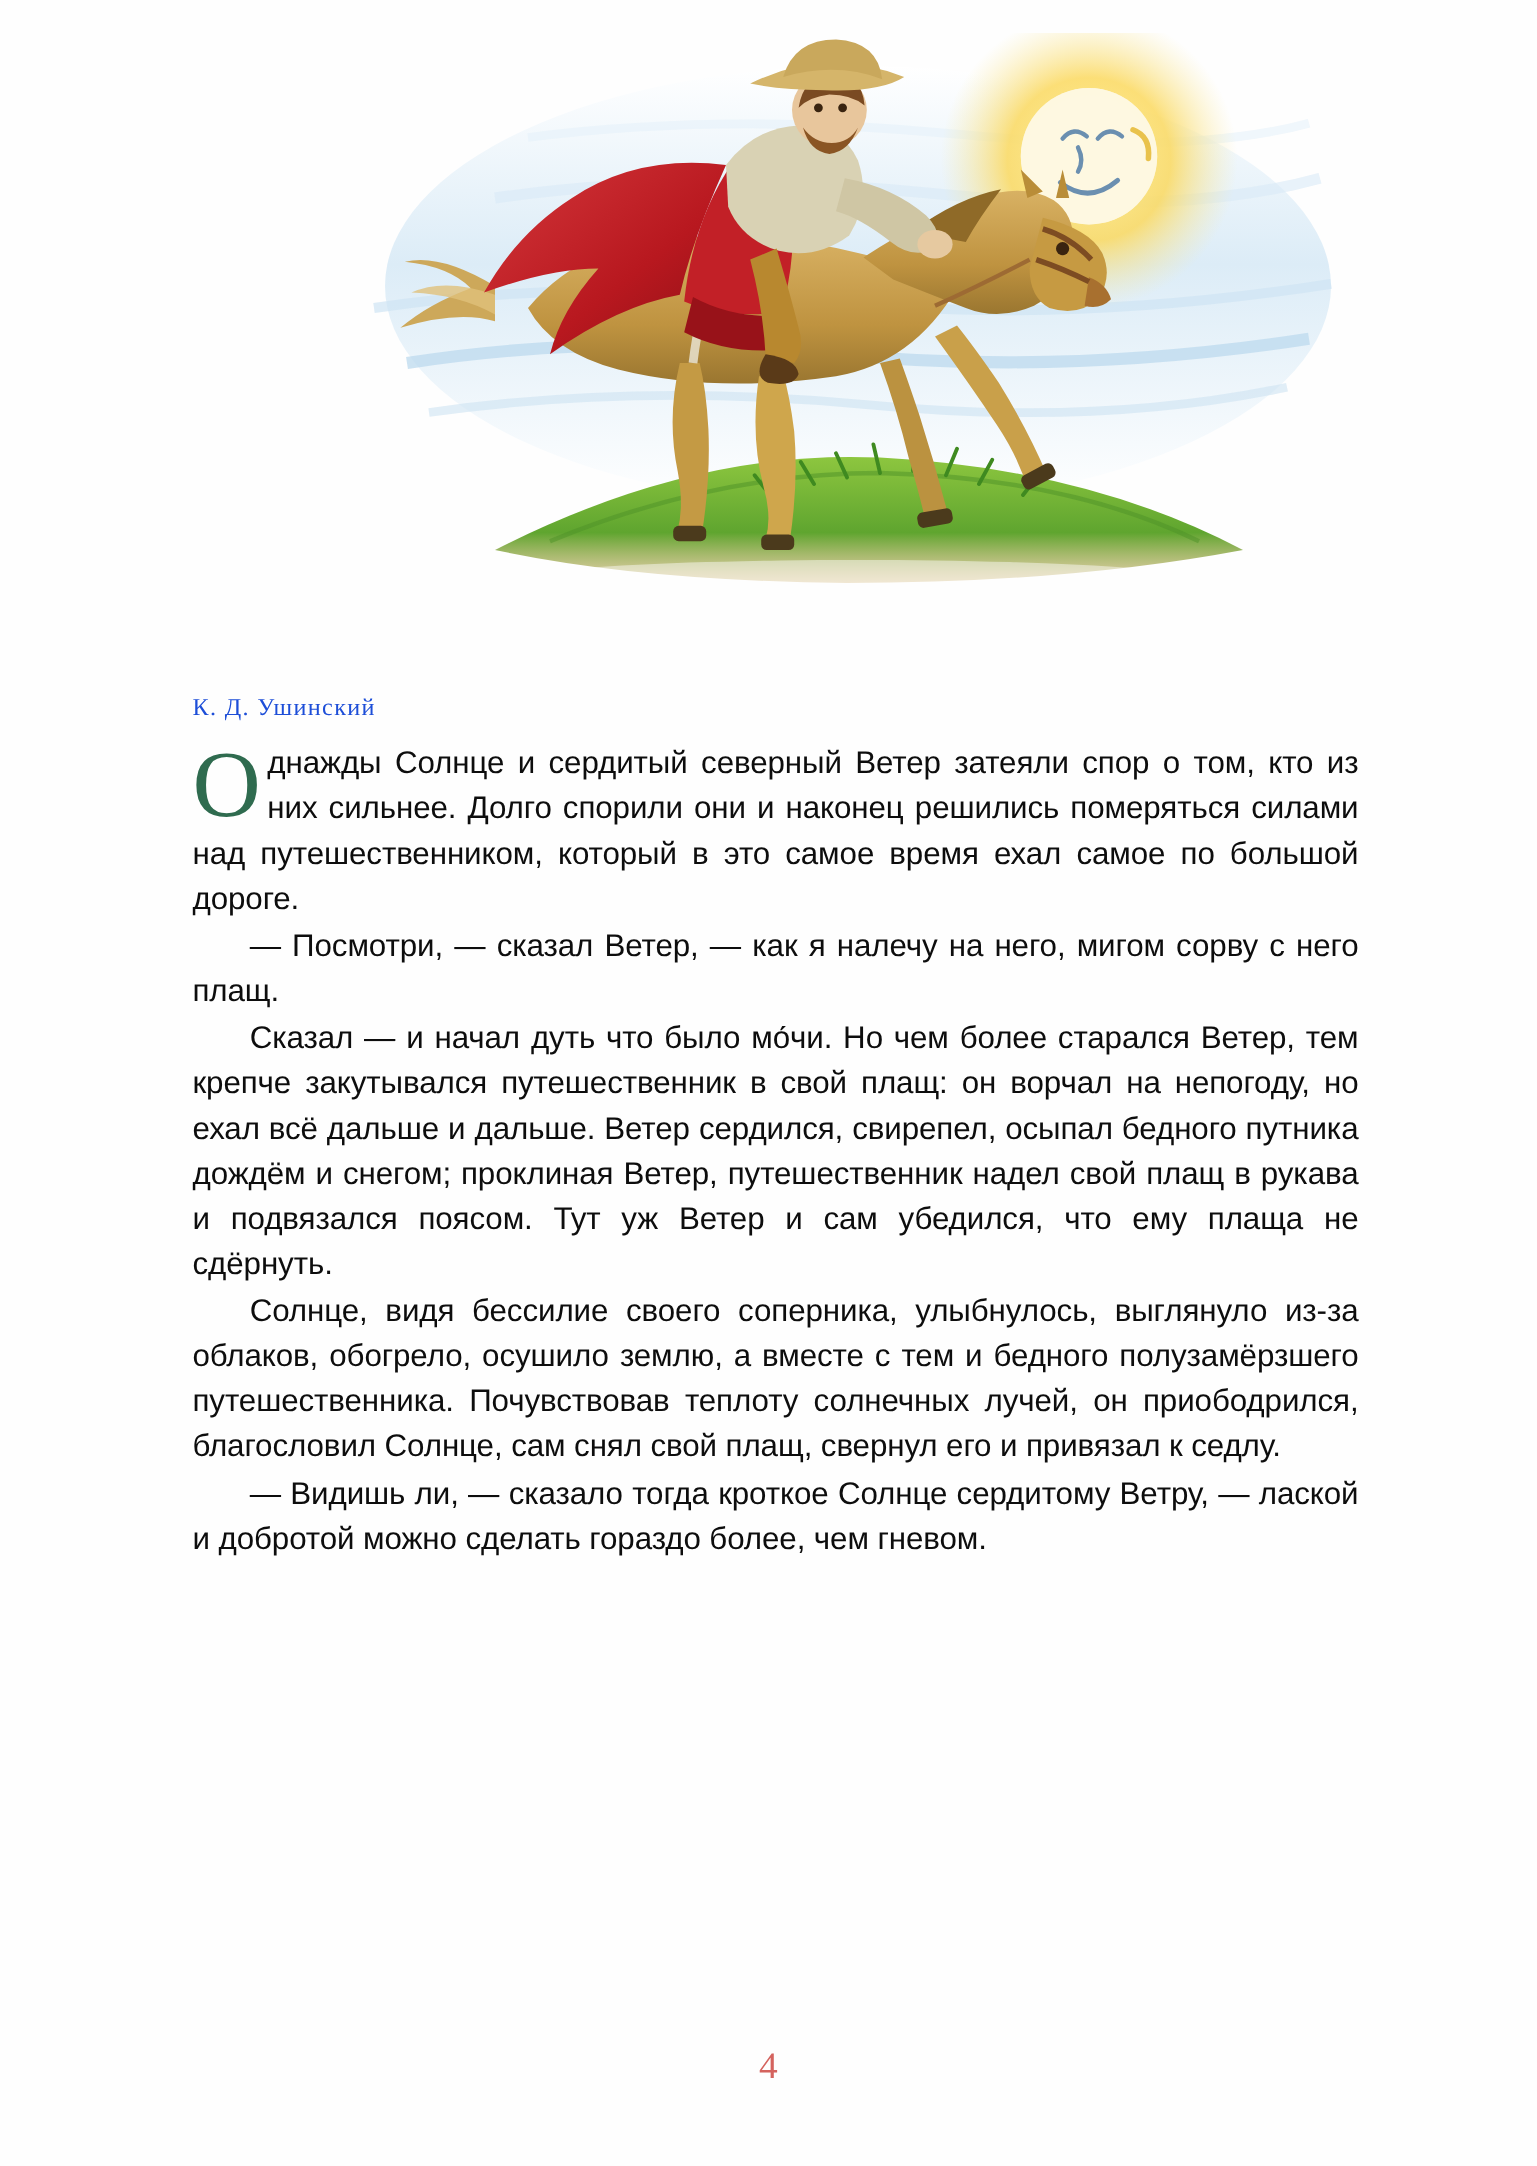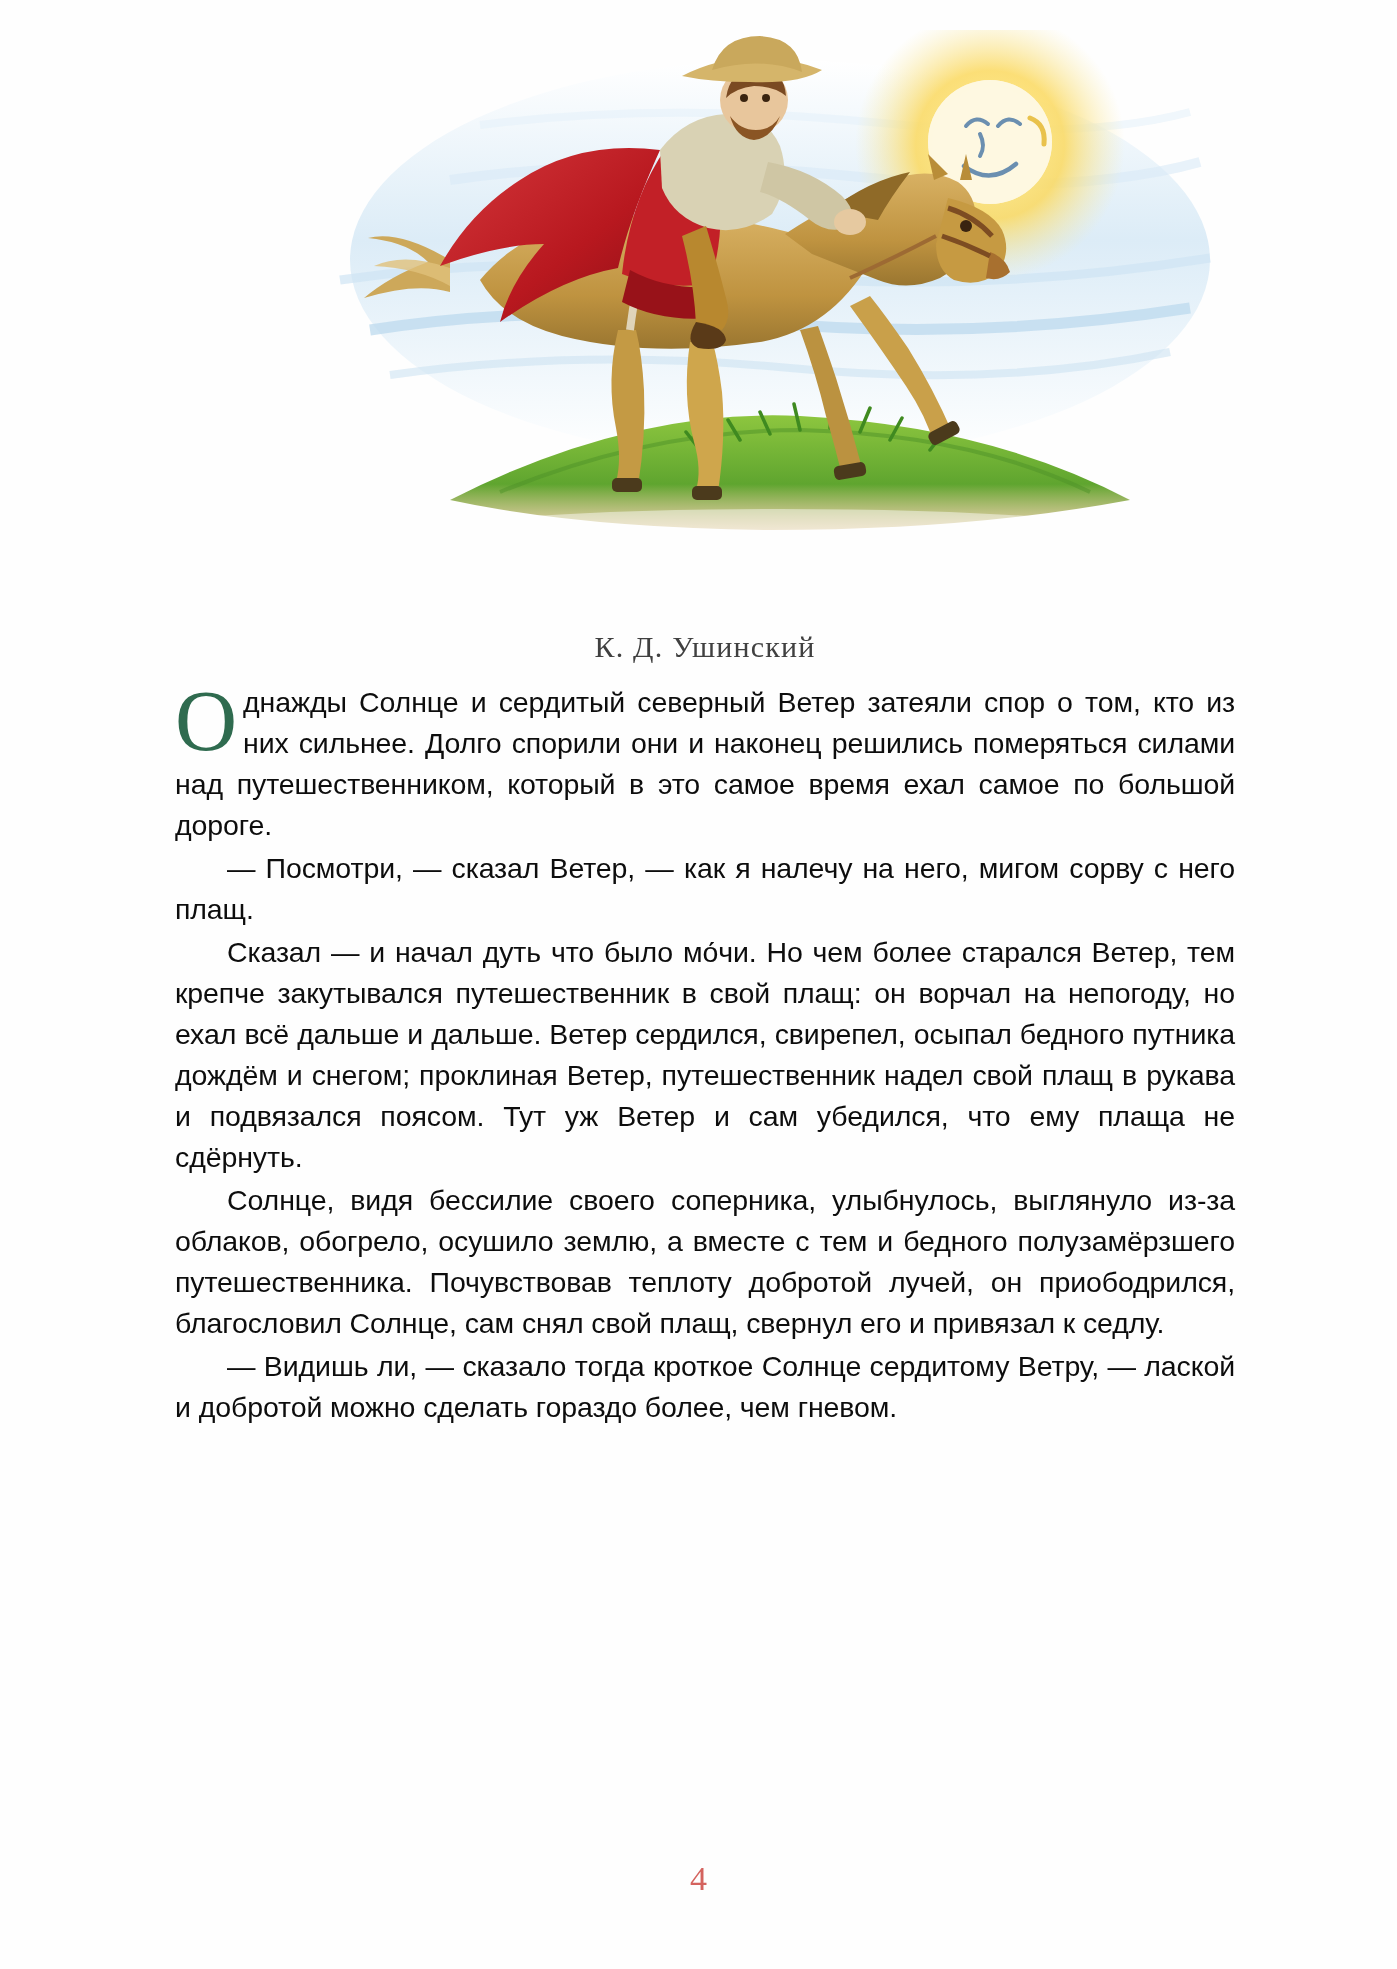--- a/index.html
+++ b/index.html
@@ -35,25 +35,24 @@
 
   
   .text-column {
     position: absolute;
     left: 175px;
     top: 630px;
     width: 1060px;
   }
 
   .author {
-    text-align: center;
-    font-family: "Liberation Serif", serif;
-    font-size: 30px;
+    font-family: "Liberation Serif", serif;
+    font-size: 22px;
     letter-spacing: 1.2px;
-    color: #404040;
+    color: #1d4ed8;
     margin: 0 0 18px 0;
     font-weight: 400;
   }
 
   .title {
     text-align: center;
     font-family: "Liberation Serif", serif;
     font-size: 62px;
     color: #e0645f;
     margin: 0 0 30px 0;
@@ -227,20 +226,20 @@
 
   <div class="text-column">
 
     <div class="author">К. Д. Ушинский</div>
 
 
     <div class="body-text">
       <p class="first"><span class="dropcap">О</span><span>днажды Солнце и сердитый северный Ветер затеяли спор о том, кто из них сильнее. Долго спорили они и наконец решились померяться силами над путешественником, который в это самое время ехал самое по большой дороге.</span></p>
       <p>— Посмотри, — сказал Ветер, — как я налечу на него, мигом сорву с него плащ.</p>
       <p>Сказал — и начал дуть что было мо́чи. Но чем более старался Ветер, тем крепче закутывался путешественник в свой плащ: он ворчал на непогоду, но ехал всё дальше и дальше. Ветер сердился, свирепел, осыпал бедного путника дождём и снегом; проклиная Ветер, путешественник надел свой плащ в рукава и подвязался поясом. Тут уж Ветер и сам убедился, что ему плаща не сдёрнуть.</p>
-      <p>Солнце, видя бессилие своего соперника, улыбнулось, выглянуло из-за облаков, обогрело, осушило землю, а вместе с тем и бедного полузамёрзшего путешественника. Почувствовав теплоту добротой лучей, он приободрился, благословил Солнце, сам снял свой плащ, свернул его и привязал к седлу.</p>
+      <p>Солнце, видя бессилие своего соперника, улыбнулось, выглянуло из-за облаков, обогрело, осушило землю, а вместе с тем и бедного полузамёрзшего путешественника. Почувствовав теплоту солнечных лучей, он приободрился, благословил Солнце, сам снял свой плащ, свернул его и привязал к седлу.</p>
       <p>— Видишь ли, — сказало тогда кроткое Солнце сердитому Ветру, — лаской и добротой можно сделать гораздо более, чем гневом.</p>
     </div>
   </div>
 
   <div class="page-number">4</div>
 
 </div>
 
 </body></html>

